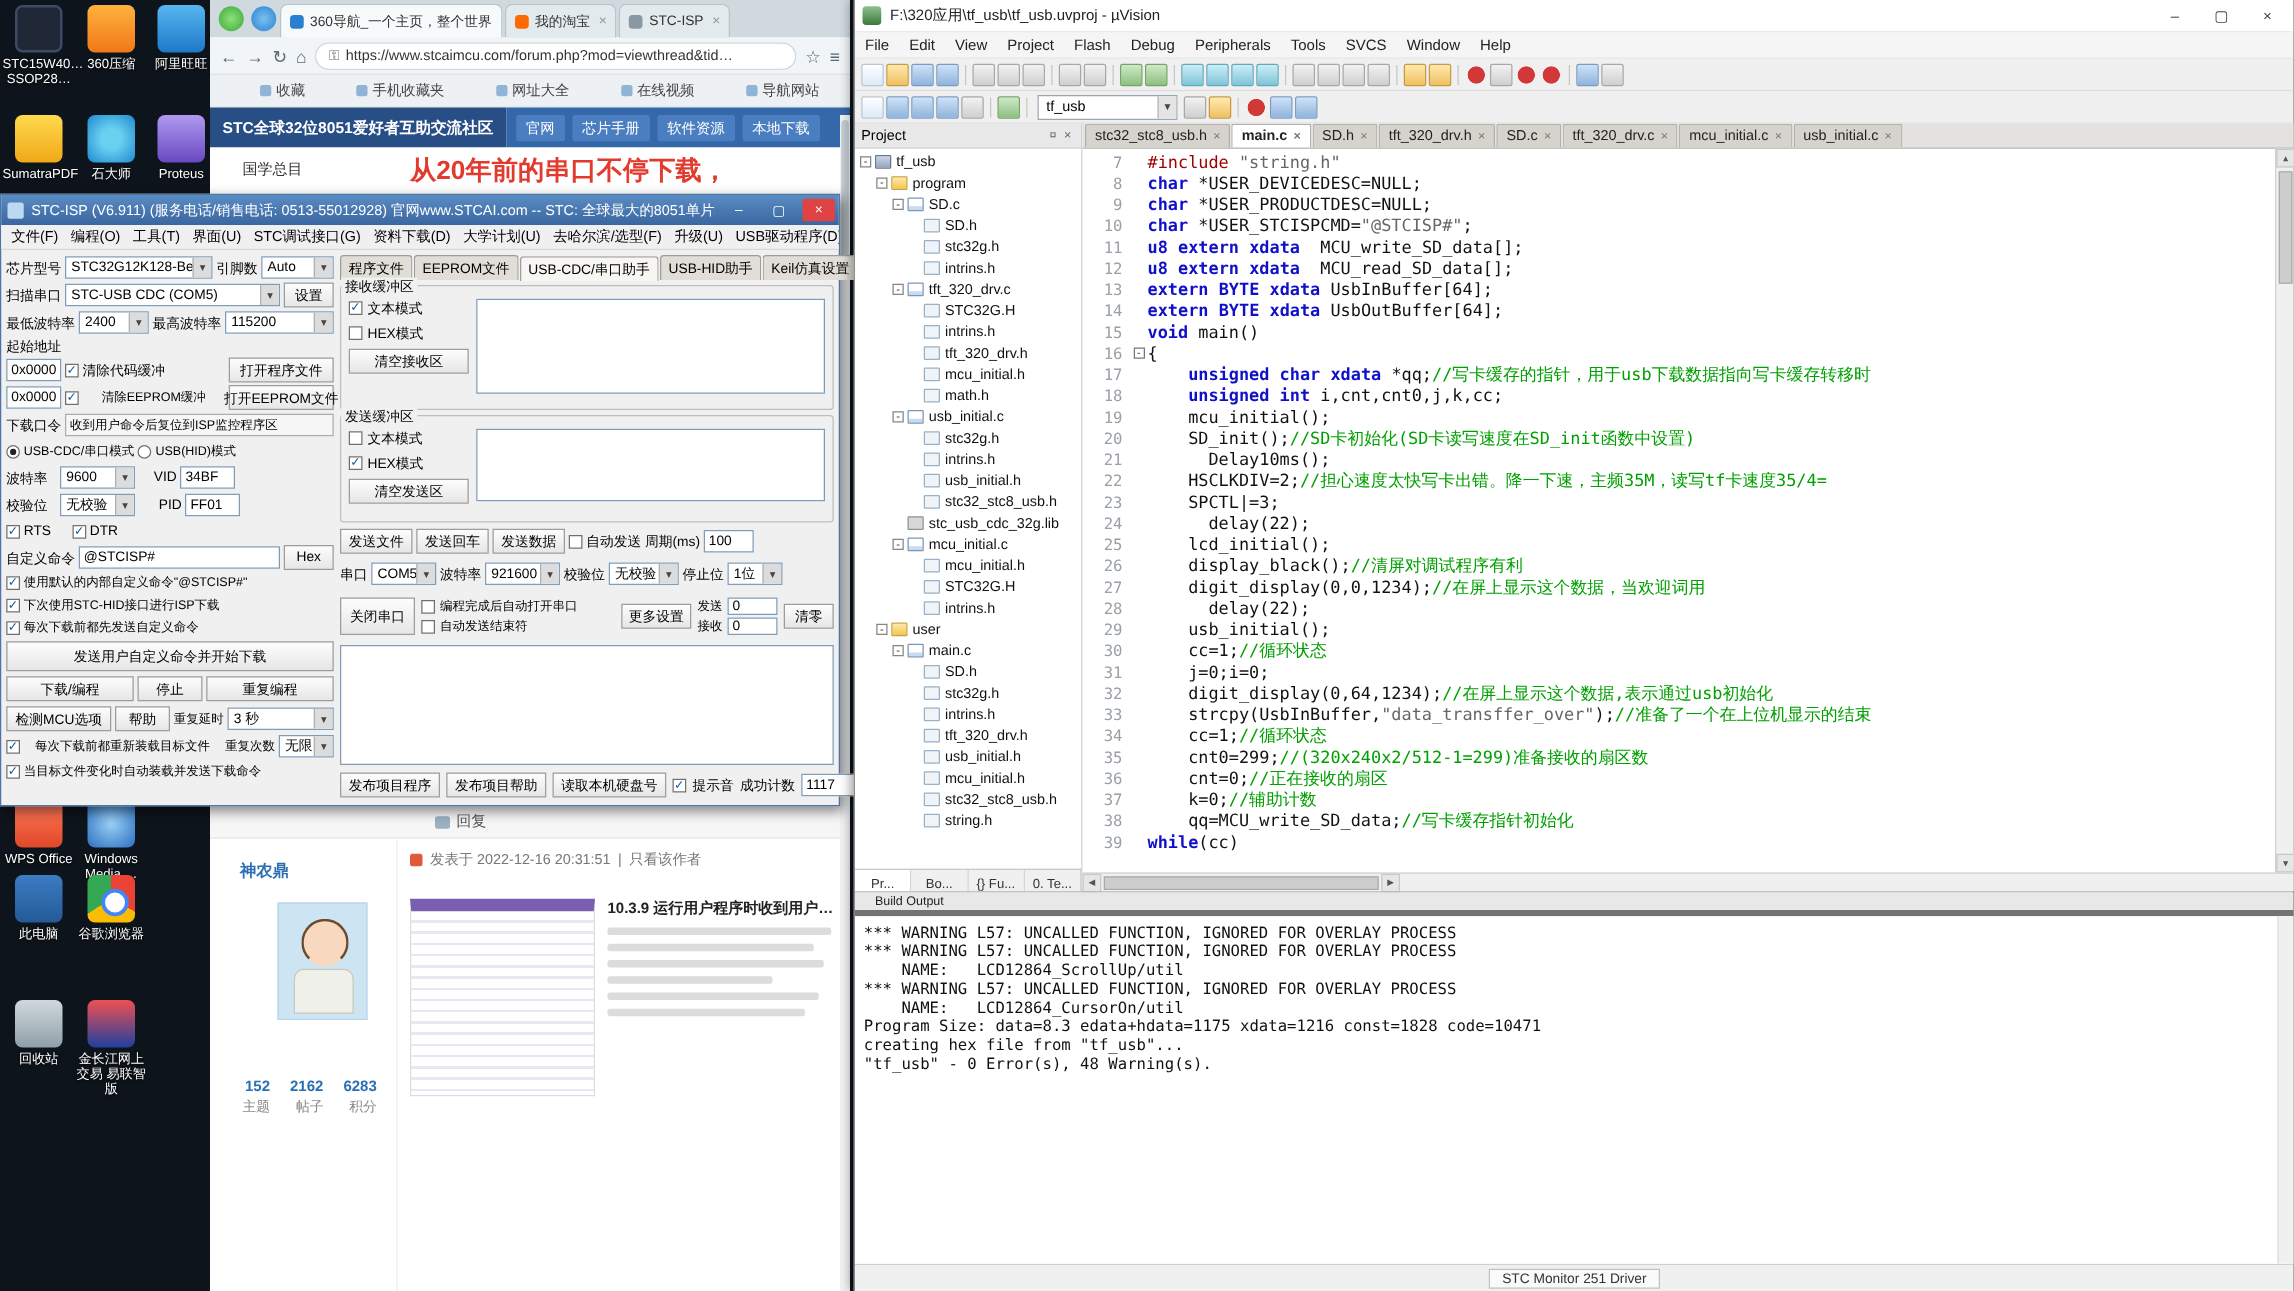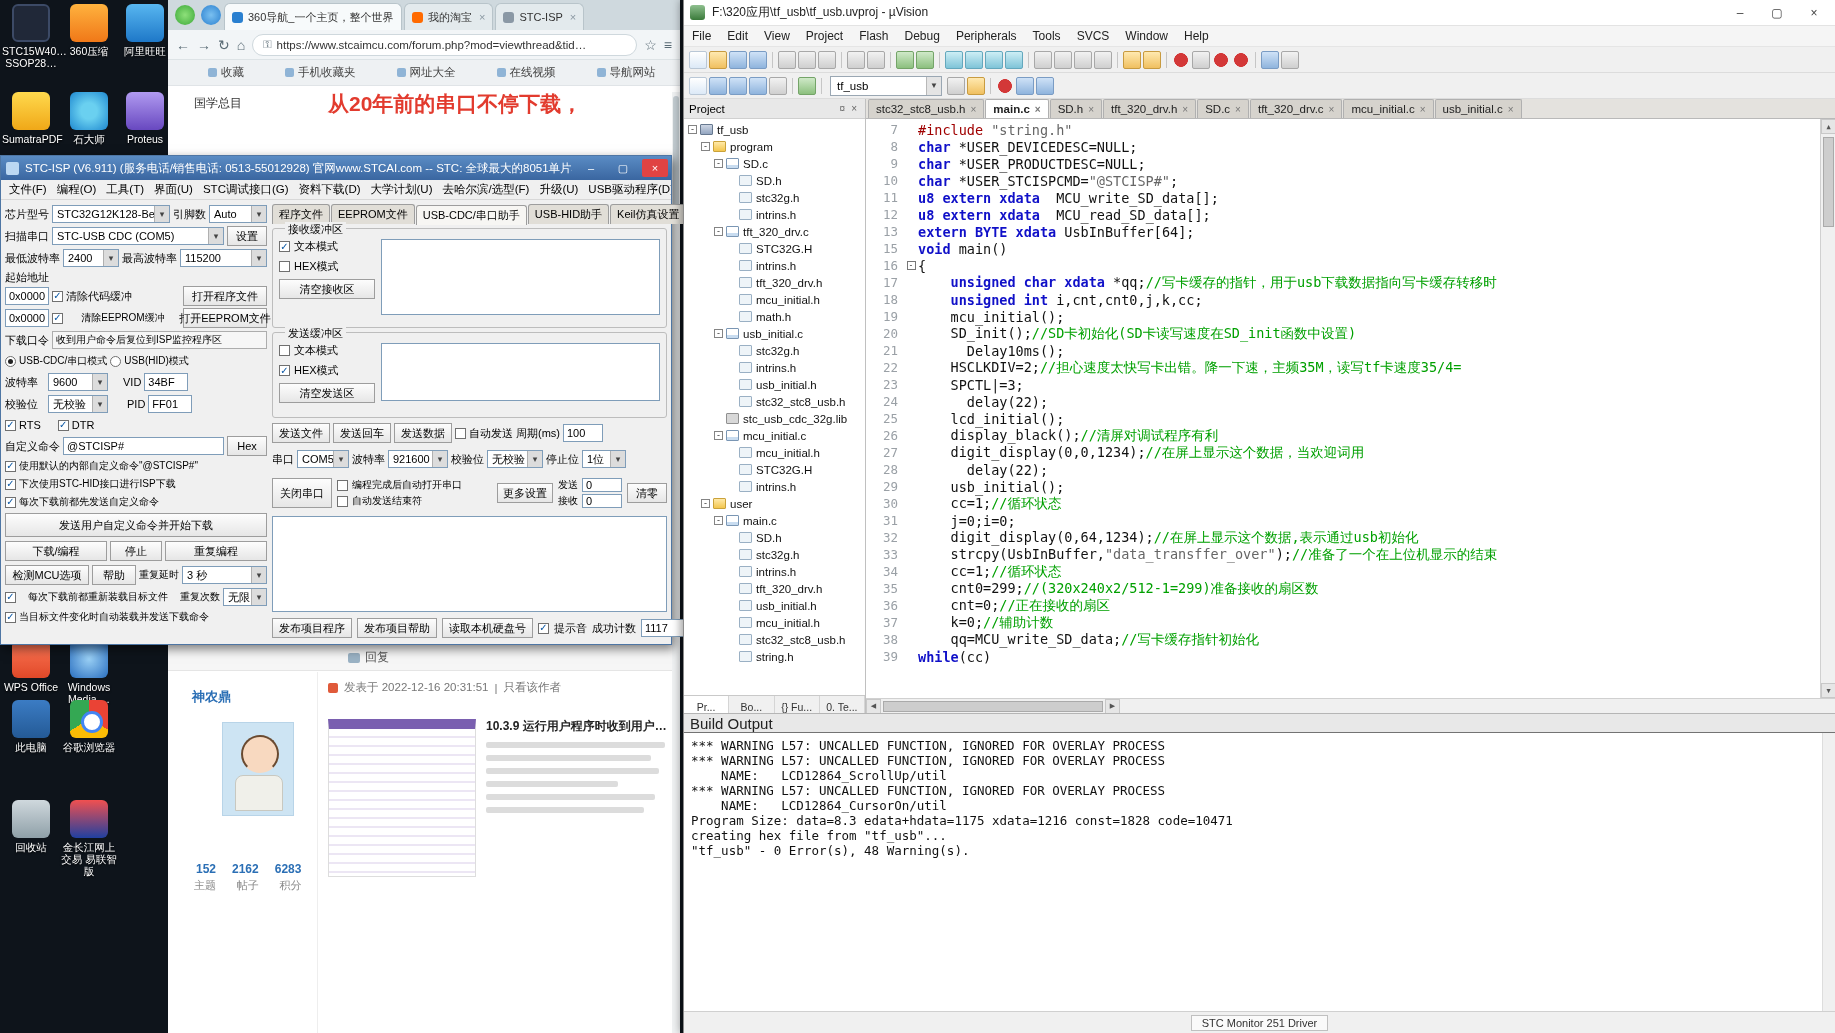--- a/index.html
+++ b/index.html
@@ -97,21 +97,21 @@
   .rad.on::after{content:"";width:5px;height:5px;border-radius:50%;background:#222;}
   .w40{width:40px;flex:none;} .w44{width:44px;flex:none;} .w52{width:52px;flex:none;}
   .w56{width:56px;flex:none;} .w60{width:60px;flex:none;} .w84{width:84px;flex:none;} .w118{width:118px;flex:none;}
   .flex1{flex:1;min-width:0;}
   .inset{border:1px solid #adadad;background:#f6f6f6;height:18px;display:flex;align-items:center;padding:0 3px;font-size:10px;white-space:nowrap;overflow:hidden;}
   .isp-right{flex:1;display:flex;flex-direction:column;font-size:11px;min-width:0;gap:4px;}
   .isp-tabs{display:flex;align-items:flex-end;height:20px;flex:none;}
   .isp-tab{border:1px solid #9d9d9d;border-bottom:none;background:#e1ded7;padding:2px 6px;font-size:11px;border-radius:3px 3px 0 0;margin-right:1px;white-space:nowrap;}
   .isp-tab.active{background:#f7f6f3;position:relative;top:1px;}
   .groupbox{border:1px solid #bdbdbd;border-radius:3px;position:relative;padding:10px 6px 6px;display:flex;gap:6px;flex:none;}
-  .legend{position:absolute;top:-7px;left:12px;background:#f0f0f0;padding:0 3px;font-size:11px;}
+  .legend{position:absolute;top:-7px;left:0;background:#f0f0f0;padding:0 3px;font-size:11px;}
   .gb-left{width:96px;display:flex;flex-direction:column;gap:5px;flex:none;}
   .modeline{display:flex;align-items:center;gap:4px;}
   .tbox{flex:1;border:1px solid #7f9db9;background:#fff;min-width:0;}
   .recvbox{height:76px;} .sendbox{height:58px;}
   .closegrid{display:flex;align-items:center;gap:5px;height:38px;flex:none;}
   .stack{display:flex;flex-direction:column;gap:2px;}
   .bigbox{flex:1;border:1px solid #7f9db9;background:#fff;min-height:0;}
   .isp-bottom{display:flex;align-items:center;gap:5px;height:24px;flex:none;}
 
   
@@ -172,21 +172,21 @@
   .com{color:#00a000;}
   .str{color:#666;}
   .pp{color:#a00000;}
   .vscroll{width:15px;background:#f0f0f0;border-left:1px solid #d0d0d0;position:relative;flex:none;}
   .vthumb{position:absolute;left:2px;top:18px;width:11px;height:90px;background:#cdcdcd;border:1px solid #aaa;}
   .sarr{position:absolute;left:0;width:15px;height:15px;display:flex;align-items:center;justify-content:center;font-size:7px;color:#555;background:#e6e6e6;border:1px solid #c8c8c8;}
   .hscroll{height:15px;background:#f0f0f0;border-top:1px solid #d0d0d0;display:flex;align-items:center;flex:none;}
   .harr{width:15px;height:15px;display:flex;align-items:center;justify-content:center;font-size:7px;color:#555;background:#e6e6e6;border:1px solid #c8c8c8;flex:none;}
   .hthumb{width:220px;height:11px;background:#cdcdcd;border:1px solid #aaa;margin:0 2px;}
   .build{height:298px;display:flex;flex-direction:column;border-top:1px solid #b5b5b5;flex:none;}
-  .build-head{height:19px;background:#e8e8e8;border-bottom:1px solid #737373;font-size:15px;display:flex;align-items:center;padding:0 6px;flex:none;color:#222;}
+  .build-head{height:19px;background:#e8e8e8;border-bottom:5px solid #737373;font-size:10px;display:flex;align-items:center;padding:0 16px;flex:none;color:#222;}
   .build-body{flex:1;background:#fff;font-family:"DejaVu Sans Mono",monospace;font-size:12.5px;padding:5px 7px;overflow:hidden;position:relative;}
   .bline{height:15px;white-space:pre;color:#111;}
   .bb-scroll{position:absolute;right:0;top:0;bottom:0;width:13px;background:#f0f0f0;border-left:1px solid #ddd;}
   .uv-status{height:22px;background:#f0f0f0;border-top:1px solid #d0d0d0;display:flex;align-items:center;justify-content:center;font-size:11px;color:#333;flex:none;}
   .uv-status span{border:1px solid #c0c0c0;padding:1px 10px;background:#fafafa;}
 </style>
 </head>
 <body>
 
 <div id="screen">
@@ -306,20 +306,30 @@
 
         <span class="bm">
           <i class="bmdot"></i>
           <span>电脑重装</span>
         </span>
 
         <span class="bm">
           <i class="bmdot"></i>
         </span>
       </div>
+    <div class="banner">
+      <div class="banner-title">STC全球32位8051爱好者互助交流社区</div>
+      <div class="banner-nav">
+
+      <span class="bn">官网</span>
+          <span class="bn">芯片手册</span>
+          <span class="bn">软件资源</span>
+          <span class="bn">本地下载</span>
+        </div>
+    </div>
     <div class="subrow">
       <span class="crumb">国学总目</span>
       <span class="headline">从20年前的串口不停下载，</span>
     </div>
 
     <div class="replybar">
       <span class="replyic"></span>
       <span>回复</span>
     </div>
     <div class="post">
@@ -983,20 +993,25 @@
                 <span class="fold"></span>
                 <span class="codetext"><span class="kw">u8</span> <span class="kw">extern</span> <span class="kw">xdata</span>  MCU_read_SD_data[];</span>
               </div>
 
               <div class="cline">
                 <span class="g">13</span>
                 <span class="fold"></span>
                 <span class="codetext"><span class="kw">extern</span> <span class="kw">BYTE</span> <span class="kw">xdata</span> UsbInBuffer[64];</span>
               </div>
 
+              <div class="cline">
+                <span class="g">14</span>
+                <span class="fold"></span>
+                <span class="codetext"><span class="kw">extern</span> <span class="kw">BYTE</span> <span class="kw">xdata</span> UsbOutBuffer[64];</span>
+              </div>
 
               <div class="cline">
                 <span class="g">15</span>
                 <span class="fold"></span>
                 <span class="codetext"><span class="kw">void</span> main()</span>
               </div>
 
               <div class="cline">
                 <span class="g">16</span>
                 <span class="fold">

